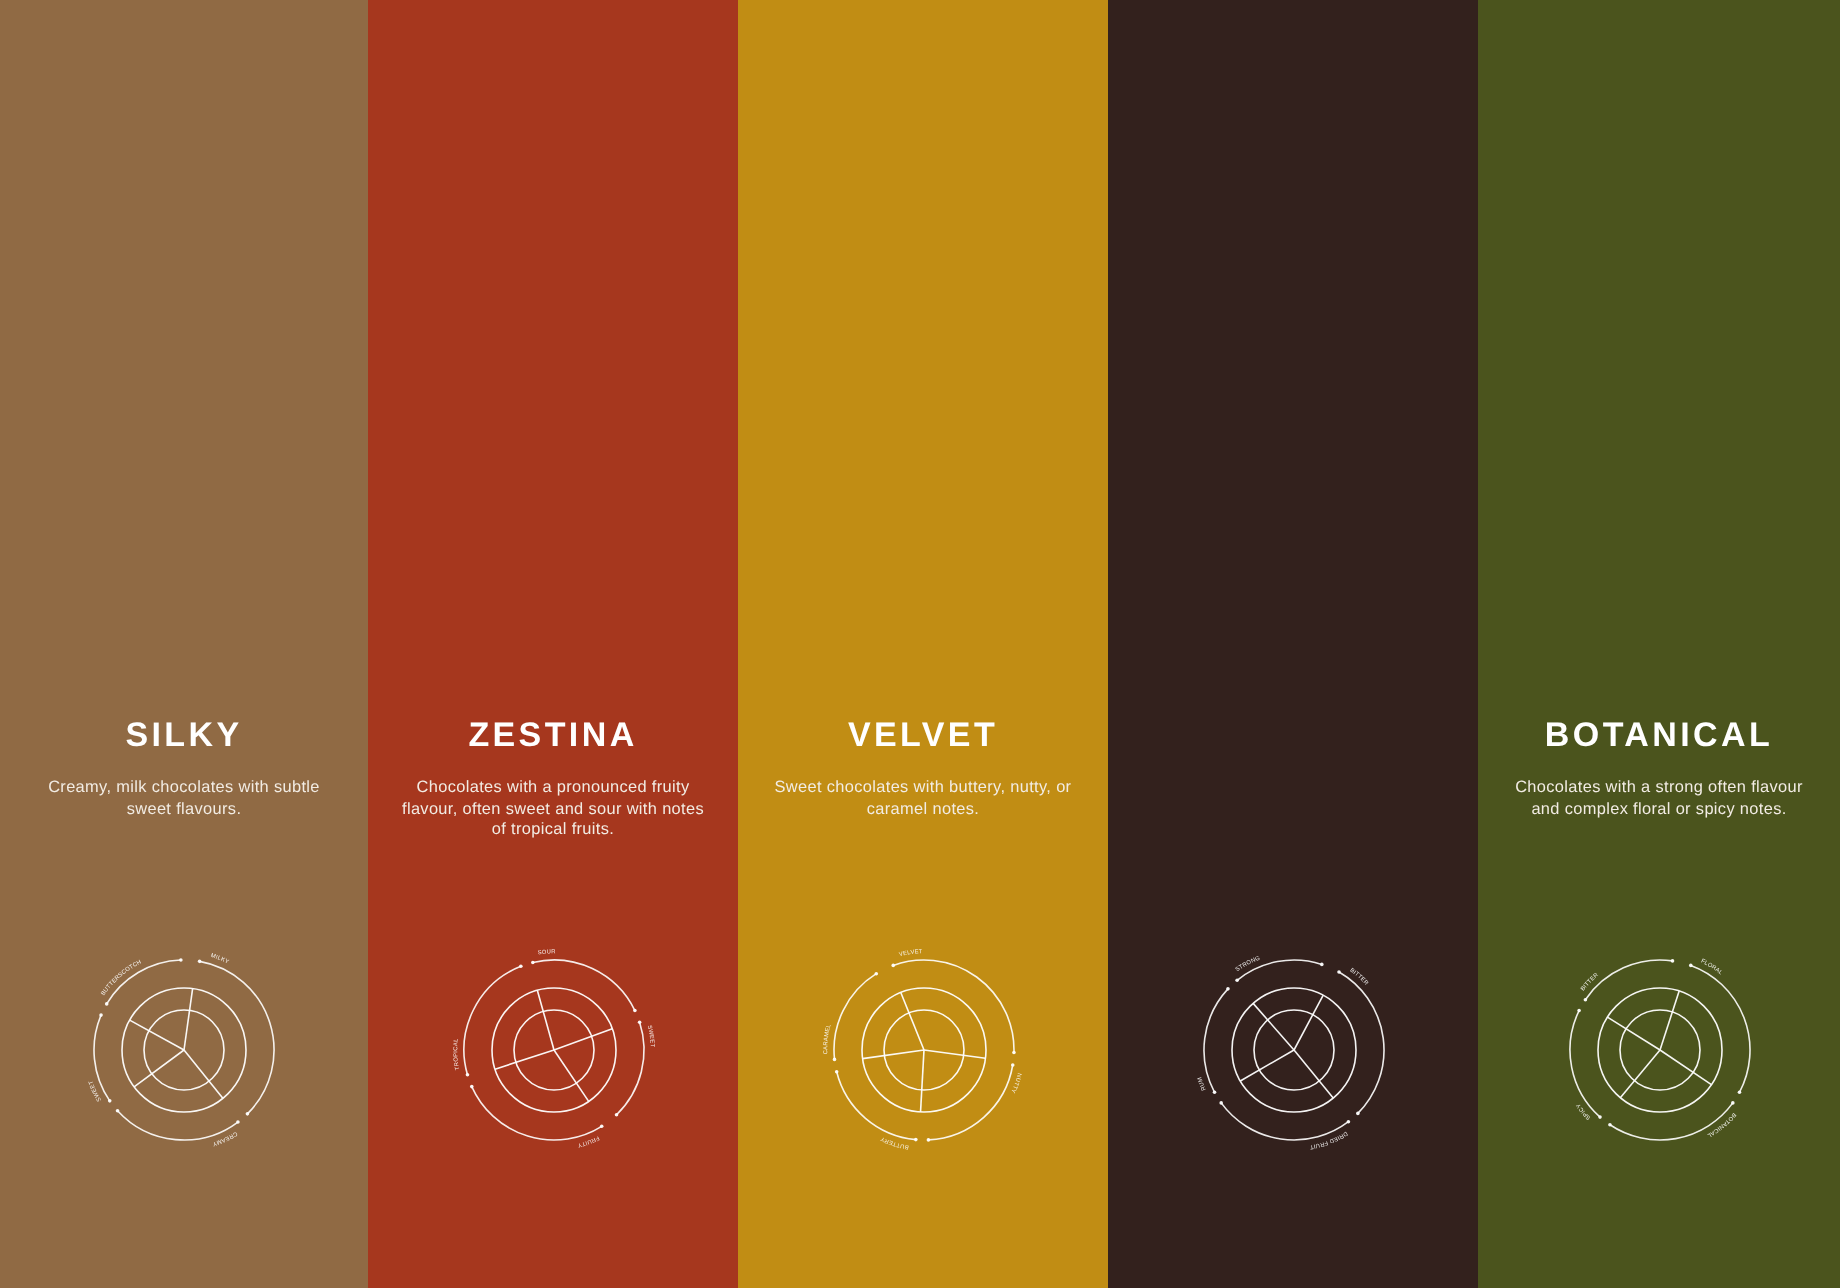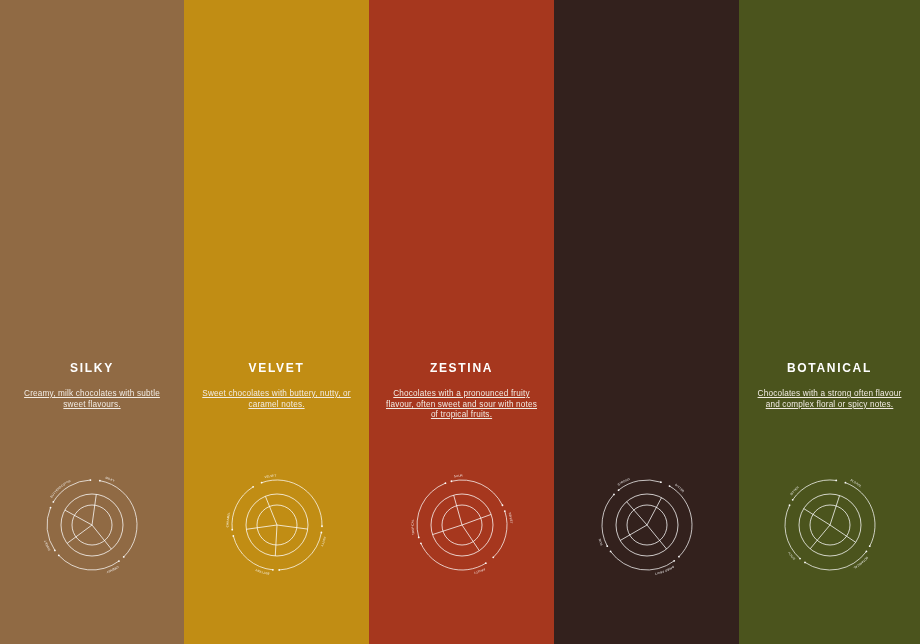--- a/index.html
+++ b/index.html
@@ -26,40 +26,39 @@
     display: flex;
     flex-direction: column;
     align-items: center;
   }
   .panel-title {
     position: absolute;
     top: 358px;
     left: 0;
     right: 0;
     text-align: center;
-    font-size: 12px;
+    font-size: 17px;
     font-weight: bold;
     letter-spacing: 1.7px;
     color: #ffffff;
     line-height: 20px;
     white-space: nowrap;
   }
   .panel-desc {
     position: absolute;
     top: 389px;
     left: 0;
     right: 0;
     text-align: center;
     font-size: 8.2px;
     line-height: 10.6px;
     color: #f2ece4;
     letter-spacing: 0.18px;
     padding: 0 14px;
     box-sizing: border-box;
-    text-decoration: underline;
   }
   .diagram-wrap {
     position: absolute;
     top: 470px;
     left: 0;
     right: 0;
     display: flex;
     justify-content: center;
   }
   .diagram {
@@ -133,20 +132,62 @@
           <path d="M 16.35 31.96 A 45 45 0 0 1 53.43 10.03" class="outer-arc"></path>
           <circle cx="16.35" cy="31.96" r="0.9" class="cap"></circle>
           <circle cx="53.43" cy="10.03" r="0.9" class="cap"></circle>
           <defs>
             <path id="lp0_3" d="M 13.87 29.50 A 48.4 48.4 0 0 1 54.16 6.61" fill="none"></path>
           </defs>
           <text class="arc-label"><textPath xlink:href="#lp0_3" href="#lp0_3" startOffset="4%">BUTTERSCOTCH</textPath></text>
         </svg>
       </div>
     </div>
+    <div class="panel" style="background: rgb(166, 55, 30); width: 185px; flex: 0 0 185px;">
+      <div class="panel-title">ZESTINA</div>
+      <div class="panel-desc">Chocolates with a pronounced fruity flavour, often sweet and sour with notes of tropical fruits.</div>
+      <div class="diagram-wrap">
+        <svg width="110" height="110" viewBox="0 0 110 110" class="diagram">
+          <circle cx="55" cy="55" r="20" class="ring"></circle>
+          <circle cx="55" cy="55" r="31" class="ring"></circle>
+          <line x1="55" y1="55" x2="72.33" y2="80.70" class="spoke"></line>
+          <path d="M 78.85 93.16 A 45 45 0 0 1 13.89 73.30" class="outer-arc"></path>
+          <circle cx="78.85" cy="93.16" r="0.9" class="cap"></circle>
+          <circle cx="13.89" cy="73.30" r="0.9" class="cap"></circle>
+          <defs>
+            <path id="lp2_0" d="M 79.93 96.49 A 48.4 48.4 0 0 1 10.45 73.91" fill="none"></path>
+          </defs>
+          <text class="arc-label"><textPath xlink:href="#lp2_0" href="#lp2_0" startOffset="4%">FRUITY</textPath></text>
+          <line x1="55" y1="55" x2="25.52" y2="64.58" class="spoke"></line>
+          <path d="M 11.74 67.40 A 45 45 0 0 1 38.43 13.16" class="outer-arc"></path>
+          <circle cx="11.74" cy="67.40" r="0.9" class="cap"></circle>
+          <circle cx="38.43" cy="13.16" r="0.9" class="cap"></circle>
+          <defs>
+            <path id="lp2_1" d="M 8.25 67.53 A 48.4 48.4 0 0 1 37.97 9.69" fill="none"></path>
+          </defs>
+          <text class="arc-label"><textPath xlink:href="#lp2_1" href="#lp2_1" startOffset="4%">TROPICAL</textPath></text>
+          <line x1="55" y1="55" x2="46.66" y2="25.14" class="spoke"></line>
+          <path d="M 44.42 11.26 A 45 45 0 0 1 95.45 35.27" class="outer-arc"></path>
+          <circle cx="44.42" cy="11.26" r="0.9" class="cap"></circle>
+          <circle cx="95.45" cy="35.27" r="0.9" class="cap"></circle>
+          <defs>
+            <path id="lp2_2" d="M 44.44 7.77 A 48.4 48.4 0 0 1 98.87 34.55" fill="none"></path>
+          </defs>
+          <text class="arc-label"><textPath xlink:href="#lp2_2" href="#lp2_2" startOffset="4%">SOUR</textPath></text>
+          <line x1="55" y1="55" x2="84.13" y2="44.40" class="spoke"></line>
+          <path d="M 97.80 41.09 A 45 45 0 0 1 86.26 87.37" class="outer-arc"></path>
+          <circle cx="97.80" cy="41.09" r="0.9" class="cap"></circle>
+          <circle cx="86.26" cy="87.37" r="0.9" class="cap"></circle>
+          <defs>
+            <path id="lp2_3" d="M 101.29 40.85 A 48.4 48.4 0 0 1 88.01 90.40" fill="none"></path>
+          </defs>
+          <text class="arc-label"><textPath xlink:href="#lp2_3" href="#lp2_3" startOffset="4%">SWEET</textPath></text>
+        </svg>
+      </div>
+    </div>
     <div class="panel" style="background: rgb(193, 141, 20); width: 185px; flex: 0 0 185px;">
       <div class="panel-title">VELVET</div>
       <div class="panel-desc">Sweet chocolates with buttery, nutty, or caramel notes.</div>
       <div class="diagram-wrap">
         <svg width="110" height="110" viewBox="0 0 110 110" class="diagram">
           <circle cx="55" cy="55" r="20" class="ring"></circle>
           <circle cx="55" cy="55" r="31" class="ring"></circle>
           <line x1="55" y1="55" x2="43.39" y2="26.26" class="spoke"></line>
           <path d="M 39.61 12.71 A 45 45 0 0 1 99.98 56.26" class="outer-arc"></path>
           <circle cx="39.61" cy="12.71" r="0.9" class="cap"></circle>
@@ -175,62 +216,20 @@
           <path d="M 10.25 59.70 A 45 45 0 0 1 31.15 16.84" class="outer-arc"></path>
           <circle cx="10.25" cy="59.70" r="0.9" class="cap"></circle>
           <circle cx="31.15" cy="16.84" r="0.9" class="cap"></circle>
           <defs>
             <path id="lp1_3" d="M 6.78 59.22 A 48.4 48.4 0 0 1 30.07 13.51" fill="none"></path>
           </defs>
           <text class="arc-label"><textPath xlink:href="#lp1_3" href="#lp1_3" startOffset="4%">CARAMEL</textPath></text>
         </svg>
       </div>
     </div>
-    <div class="panel" style="background: rgb(166, 55, 30); width: 185px; flex: 0 0 185px;">
-      <div class="panel-title">ZESTINA</div>
-      <div class="panel-desc">Chocolates with a pronounced fruity flavour, often sweet and sour with notes of tropical fruits.</div>
-      <div class="diagram-wrap">
-        <svg width="110" height="110" viewBox="0 0 110 110" class="diagram">
-          <circle cx="55" cy="55" r="20" class="ring"></circle>
-          <circle cx="55" cy="55" r="31" class="ring"></circle>
-          <line x1="55" y1="55" x2="72.33" y2="80.70" class="spoke"></line>
-          <path d="M 78.85 93.16 A 45 45 0 0 1 13.89 73.30" class="outer-arc"></path>
-          <circle cx="78.85" cy="93.16" r="0.9" class="cap"></circle>
-          <circle cx="13.89" cy="73.30" r="0.9" class="cap"></circle>
-          <defs>
-            <path id="lp2_0" d="M 79.93 96.49 A 48.4 48.4 0 0 1 10.45 73.91" fill="none"></path>
-          </defs>
-          <text class="arc-label"><textPath xlink:href="#lp2_0" href="#lp2_0" startOffset="4%">FRUITY</textPath></text>
-          <line x1="55" y1="55" x2="25.52" y2="64.58" class="spoke"></line>
-          <path d="M 11.74 67.40 A 45 45 0 0 1 38.43 13.16" class="outer-arc"></path>
-          <circle cx="11.74" cy="67.40" r="0.9" class="cap"></circle>
-          <circle cx="38.43" cy="13.16" r="0.9" class="cap"></circle>
-          <defs>
-            <path id="lp2_1" d="M 8.25 67.53 A 48.4 48.4 0 0 1 37.97 9.69" fill="none"></path>
-          </defs>
-          <text class="arc-label"><textPath xlink:href="#lp2_1" href="#lp2_1" startOffset="4%">TROPICAL</textPath></text>
-          <line x1="55" y1="55" x2="46.66" y2="25.14" class="spoke"></line>
-          <path d="M 44.42 11.26 A 45 45 0 0 1 95.45 35.27" class="outer-arc"></path>
-          <circle cx="44.42" cy="11.26" r="0.9" class="cap"></circle>
-          <circle cx="95.45" cy="35.27" r="0.9" class="cap"></circle>
-          <defs>
-            <path id="lp2_2" d="M 44.44 7.77 A 48.4 48.4 0 0 1 98.87 34.55" fill="none"></path>
-          </defs>
-          <text class="arc-label"><textPath xlink:href="#lp2_2" href="#lp2_2" startOffset="4%">SOUR</textPath></text>
-          <line x1="55" y1="55" x2="84.13" y2="44.40" class="spoke"></line>
-          <path d="M 97.80 41.09 A 45 45 0 0 1 86.26 87.37" class="outer-arc"></path>
-          <circle cx="97.80" cy="41.09" r="0.9" class="cap"></circle>
-          <circle cx="86.26" cy="87.37" r="0.9" class="cap"></circle>
-          <defs>
-            <path id="lp2_3" d="M 101.29 40.85 A 48.4 48.4 0 0 1 88.01 90.40" fill="none"></path>
-          </defs>
-          <text class="arc-label"><textPath xlink:href="#lp2_3" href="#lp2_3" startOffset="4%">SWEET</textPath></text>
-        </svg>
-      </div>
-    </div>
     <div class="panel" style="background: rgb(51, 33, 29); width: 185px; flex: 0 0 185px;">
       <div class="diagram-wrap">
         <svg width="110" height="110" viewBox="0 0 110 110" class="diagram">
           <circle cx="55" cy="55" r="20" class="ring"></circle>
           <circle cx="55" cy="55" r="31" class="ring"></circle>
           <line x1="55" y1="55" x2="69.55" y2="27.63" class="spoke"></line>
           <path d="M 77.50 16.03 A 45 45 0 0 1 86.93 86.71" class="outer-arc"></path>
           <circle cx="77.50" cy="16.03" r="0.9" class="cap"></circle>
           <circle cx="86.93" cy="86.71" r="0.9" class="cap"></circle>
           <defs>

